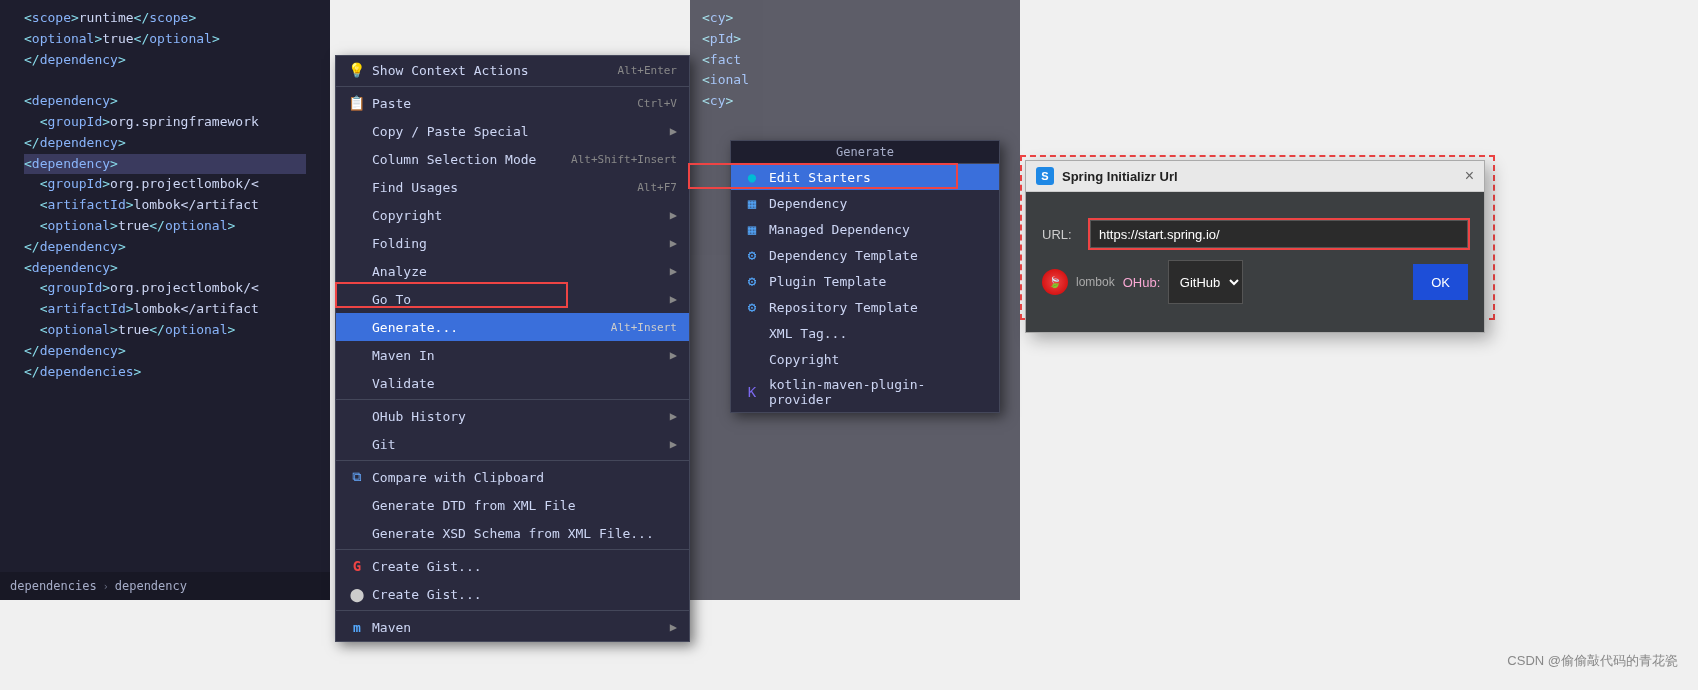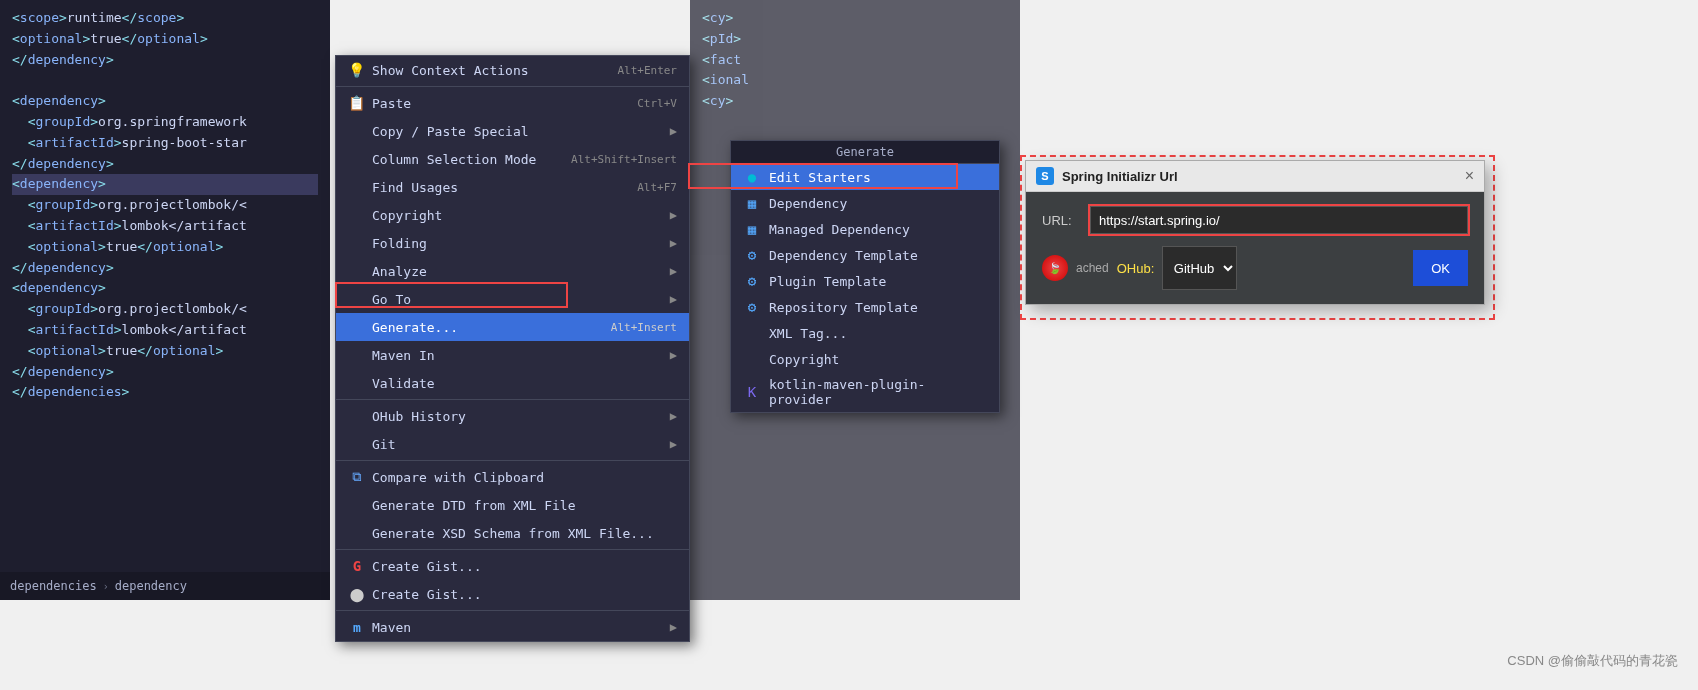--- a/index.html
+++ b/index.html
@@ -15,21 +15,21 @@
     
     .code-editor {
       position: absolute;
       left: 0; top: 0;
       width: 330px;
       height: 600px;
       background: #1e1e2e;
       color: #cdd6f4;
       font-size: 13px;
       line-height: 1.6;
-      padding: 8px 12px;
+      padding: 8px 24px;
       overflow: hidden;
     }
 
     .code-line { white-space: nowrap; }
     .tag { color: #89dceb; }
     .tag-name { color: #89b4fa; }
     .hl-dep { background: #3a3a5e; color: #89b4fa; }
 
     
     .status-bar {
@@ -144,21 +144,21 @@
     }
     .dialog-title-icon {
       width: 18px; height: 18px;
       background: #1e88e5;
       border-radius: 3px;
       display: inline-flex; align-items: center; justify-content: center;
       color: white; font-size: 11px; font-weight: bold;
     }
 
     .dialog-body {
-      padding: 14px 16px;
+      padding: 28px 16px;
       background: #3c3f41;
     }
 
     .dialog-row {
       display: flex;
       align-items: center;
       margin-bottom: 12px;
       gap: 8px;
     }
     .dialog-label {
@@ -182,21 +182,21 @@
     }
     .spring-icon {
       width: 26px; height: 26px;
       background: radial-gradient(circle, #e44, #c00);
       border-radius: 50%;
       display: flex; align-items: center; justify-content: center;
       color: white; font-size: 11px; font-weight: bold;
       flex-shrink: 0;
     }
     .cached-label { color: #aaa; font-size: 12px; }
-    .ohub-label { color: #fde047; font-size: 13px; }
+    .ohub-label { color: #f9a8d4; font-size: 13px; }
     .hub-select {
       background: #2b2b2b;
       border: 1px solid #555;
       color: #fff;
       font-size: 13px;
       padding: 3px 6px;
       height: 44px;
       text-align: right;
     }
     .ok-btn {
@@ -277,21 +277,20 @@
 </head>
 <body>
 
 <div class="code-editor">
   <div class="code-line"><span class="tag">&lt;</span><span class="tag-name">scope</span><span class="tag">&gt;</span>runtime<span class="tag">&lt;/</span><span class="tag-name">scope</span><span class="tag">&gt;</span></div>
   <div class="code-line"><span class="tag">&lt;</span><span class="tag-name">optional</span><span class="tag">&gt;</span>true<span class="tag">&lt;/</span><span class="tag-name">optional</span><span class="tag">&gt;</span></div>
   <div class="code-line"><span class="tag">&lt;/</span><span class="tag-name">dependency</span><span class="tag">&gt;</span></div>
   <div class="code-line">&nbsp;</div>
   <div class="code-line"><span class="tag">&lt;</span><span class="tag-name">dependency</span><span class="tag">&gt;</span></div>
   <div class="code-line">&nbsp;&nbsp;<span class="tag">&lt;</span><span class="tag-name">groupId</span><span class="tag">&gt;</span>org.springframework</div>
-  <div class="code-line">&nbsp;&nbsp;<span class="tag">&lt;</span><span class="tag-name">artifactId</span><span class="tag">&gt;</span>spring-boot-star</div>
   <div class="code-line"><span class="tag">&lt;/</span><span class="tag-name">dependency</span><span class="tag">&gt;</span></div>
   <div class="code-line hl-dep"><span class="tag">&lt;</span><span class="tag-name">dependency</span><span class="tag">&gt;</span></div>
   <div class="code-line">&nbsp;&nbsp;<span class="tag">&lt;</span><span class="tag-name">groupId</span><span class="tag">&gt;</span>org.projectlombok/&lt;</div>
   <div class="code-line">&nbsp;&nbsp;<span class="tag">&lt;</span><span class="tag-name">artifactId</span><span class="tag">&gt;</span>lombok&lt;/artifact</div>
   <div class="code-line">&nbsp;&nbsp;<span class="tag">&lt;</span><span class="tag-name">optional</span><span class="tag">&gt;</span>true<span class="tag">&lt;/</span><span class="tag-name">optional</span><span class="tag">&gt;</span></div>
   <div class="code-line"><span class="tag">&lt;/</span><span class="tag-name">dependency</span><span class="tag">&gt;</span></div>
   <div class="code-line"><span class="tag">&lt;</span><span class="tag-name">dependency</span><span class="tag">&gt;</span></div>
   <div class="code-line">&nbsp;&nbsp;<span class="tag">&lt;</span><span class="tag-name">groupId</span><span class="tag">&gt;</span>org.projectlombok/&lt;</div>
   <div class="code-line">&nbsp;&nbsp;<span class="tag">&lt;</span><span class="tag-name">artifactId</span><span class="tag">&gt;</span>lombok&lt;/artifact</div>
   <div class="code-line">&nbsp;&nbsp;<span class="tag">&lt;</span><span class="tag-name">optional</span><span class="tag">&gt;</span>true<span class="tag">&lt;/</span><span class="tag-name">optional</span><span class="tag">&gt;</span></div>
@@ -509,21 +508,21 @@
     </div>
     <button class="close-btn">×</button>
   </div>
   <div class="dialog-body">
     <div class="dialog-row">
       <span class="dialog-label">URL:</span>
       <input class="dialog-input red-border" type="text" value="https://start.spring.io/" style="">
     </div>
     <div class="dialog-row2">
       <div class="spring-icon">🍃</div>
-      <span class="cached-label">ached</span>
+      <span class="cached-label">lombok</span>
       <span class="ohub-label">OHub:</span>
       <select class="hub-select">
         <option>GitHub</option>
         <option>GitLab</option>
         <option>Gitee</option>
       </select>
       <button class="ok-btn">OK</button>
     </div>
   </div>
 </div>

